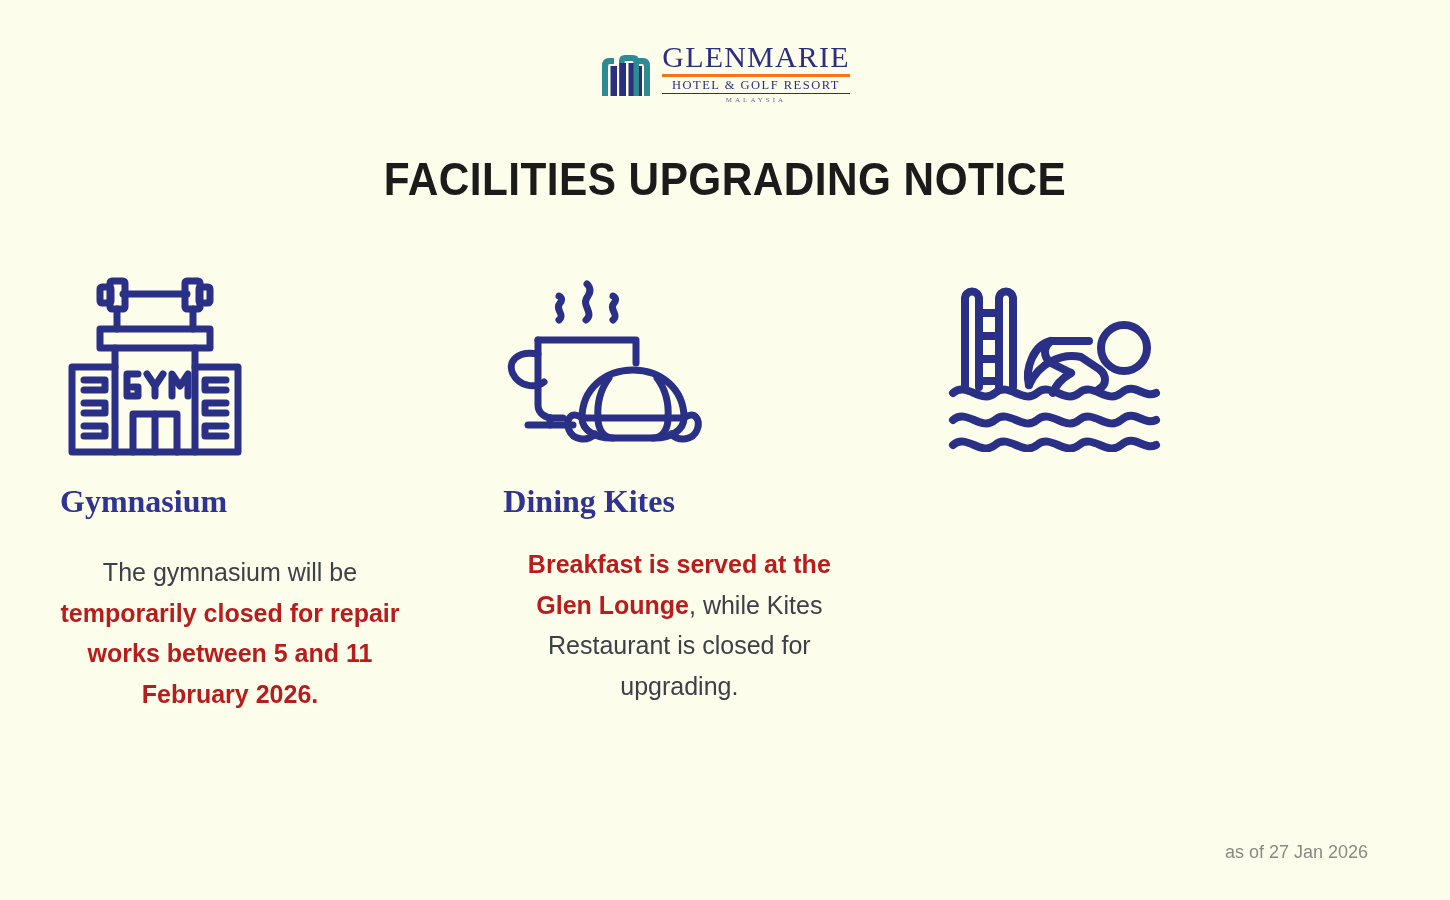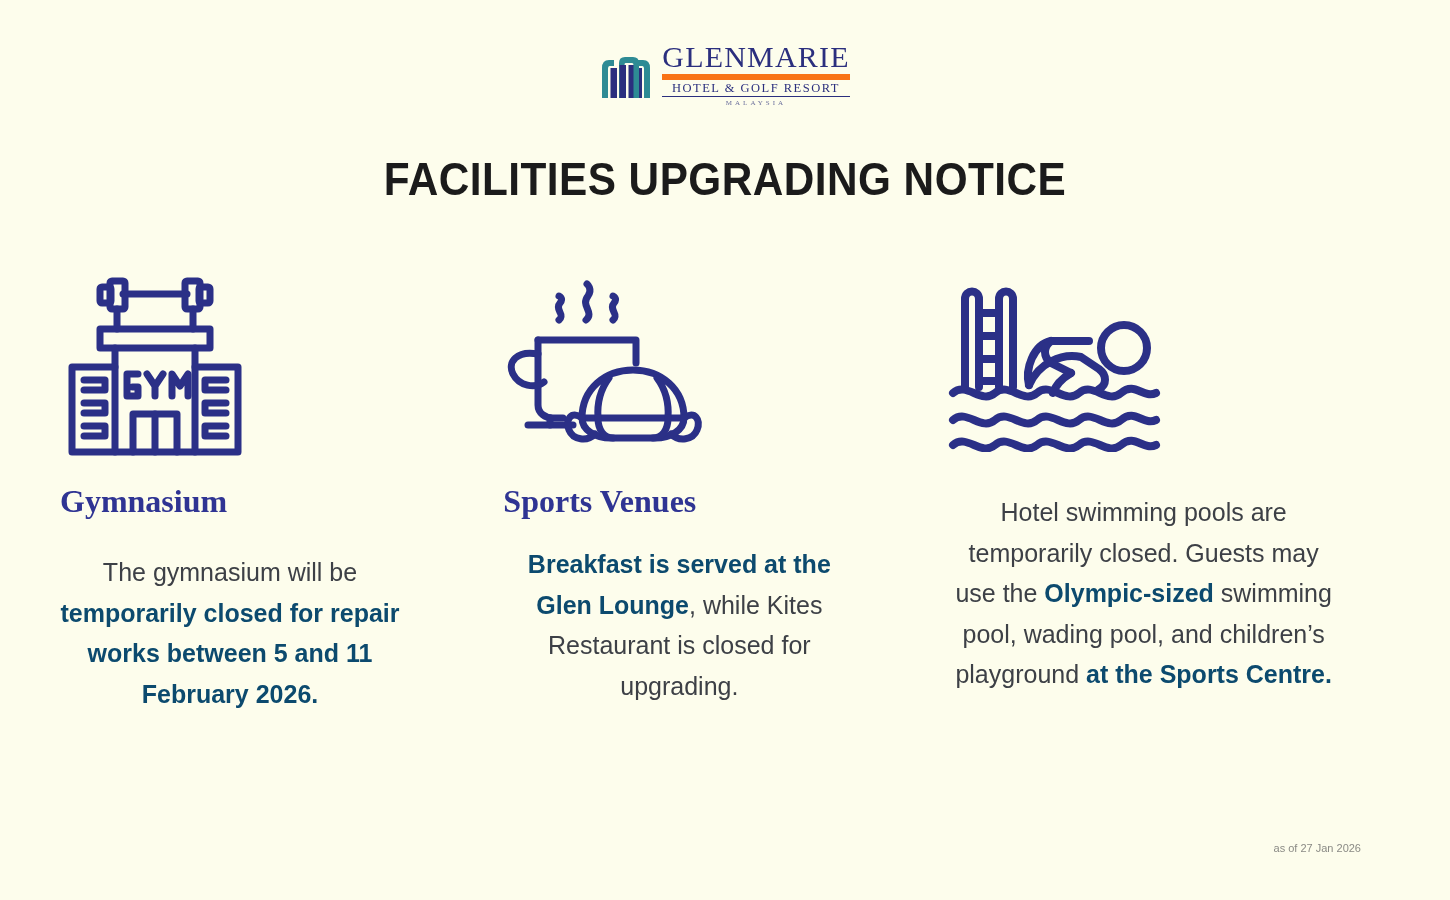--- a/index.html
+++ b/index.html
@@ -46,21 +46,21 @@
     font-size: 30px;
     letter-spacing: 1.2px;
     color: #2b2f7e;
     font-weight: 400;
   }
   .logo-sub {
     font-family: "Liberation Serif", serif;
     font-size: 12.5px;
     letter-spacing: 1.5px;
     color: #2b2f7e;
-    border-top: 6px solid #f97316;
+    border-top: 3px solid #f97316;
     border-bottom: 1px solid #2b2f7e;
     padding: 1.5px 0 2px 0;
     margin-top: 2px;
     width: 100%;
     text-align: center;
     box-sizing: border-box;
   }
   .logo-country {
     font-family: Liberation Serif, serif;
     font-size: 7px;
@@ -113,41 +113,41 @@
     text-align: center;
   }
   .col-body {
     font-family: "Liberation Sans", sans-serif;
     font-size: 25px;
     line-height: 1.62;
     color: #3d4046;
     text-align: center;
     font-weight: 400;
   }
-  .col-body b { font-weight: 700; color: #0c4a6e; }
+  .col-body b { font-weight: 700; color: #b91c1c; }
 
   
   .col-1 .icon-box { height: 205px; }
   .col-1 .col-heading { margin-top: 16px; }
   .col-1 .col-body { margin-top: 32px; width: 340px; }
 
   .col-2 .icon-box { height: 205px; }
   .col-2 .col-heading { margin-top: 16px; }
   .col-2 .col-body { margin-top: 24px; width: 352px; }
 
   .col-3 .icon-box { height: 205px; }
   .col-3 .col-heading { margin-top: 13px; }
   .col-3 .col-body { margin-top: 25px; width: 394px; }
 
   
   .footer-note {
     position: absolute;
-    right: 89px;
+    right: 82px;
     top: 842px;
-    font-size: 11px;
+    font-size: 18px;
     color: #8a8a85;
     font-family: "Liberation Sans", sans-serif;
   }
 </style>
 </head>
 <body>
 
 <div class="logo-wrap">
   <div class="logo">
     <span class="logo-mark">
@@ -237,21 +237,21 @@
         <path d="M79 148 C68 140 62 150 66 160 C70 170 84 172 92 164"></path>
         <path d="M181 148 C192 140 198 150 194 160 C190 170 176 172 168 164"></path>
 
         <path d="M106 108 C97 120 94 134 95 148"></path>
         <path d="M154 108 C163 120 166 134 165 148"></path>
         <path d="M79 148 C79 160 92 168 108 168 L152 168 C168 168 181 160 181 148"></path>
         <path d="M95 148 C95 160 101 168 110 168"></path>
         <path d="M165 148 C165 160 159 168 150 168"></path>
       </svg>
     </div>
-    <div class="col-heading">Sports Venues</div>
+    <div class="col-heading">Dining Kites</div>
     <div class="col-body"><b>Breakfast is served at the Glen Lounge</b><span>, while Kites Restaurant is closed for upgrading.</span></div>
   </div>
 
   <div class="col col-3">
     <div class="icon-box">
       <svg viewBox="0 0 215 175" width="215" height="175" aria-hidden="true" fill="none" stroke="#2b3087" stroke-width="8" stroke-linecap="round" stroke-linejoin="round">
 
         <path d="M18 110 L18 22 C18 12 32 12 32 22 L32 110"></path>
         <path d="M52 110 L52 22 C52 12 66 12 66 22 L66 110"></path>
 
@@ -265,18 +265,17 @@
         <path d="M82 108 C92 86 114 76 134 80 L152 92 C160 98 160 108 152 112"></path>
         <path d="M82 108 C78 92 86 68 104 64 L142 64"></path>
         <path d="M104 64 C96 70 96 80 104 86 L124 96"></path>
         <path d="M124 96 C114 102 108 110 106 116"></path>
 
         <path d="M6 116 C20 104 34 128 48 116 C62 104 76 128 90 116 C104 104 118 128 132 116 C146 104 160 128 174 116 C188 104 196 122 209 116"></path>
         <path d="M6 143 C20 131 34 155 48 143 C62 131 76 155 90 143 C104 131 118 155 132 143 C146 131 160 155 174 143 C188 131 196 149 209 143"></path>
         <path d="M6 168 C20 156 34 180 48 168 C62 156 76 180 90 168 C104 156 118 180 132 168 C146 156 160 180 174 168 C188 156 196 174 209 168"></path>
       </svg>
     </div>
-    <div class="col-body"><span>Hotel swimming pools are temporarily closed. Guests may use the </span><b>Olympic-sized</b><span> swimming pool, wading pool, and children’s playground </span><b>at the Sports Centre.</b></div>
   </div>
 
 </div>
 
 <div class="footer-note">as of 27 Jan 2026</div>
 
 </body></html>

